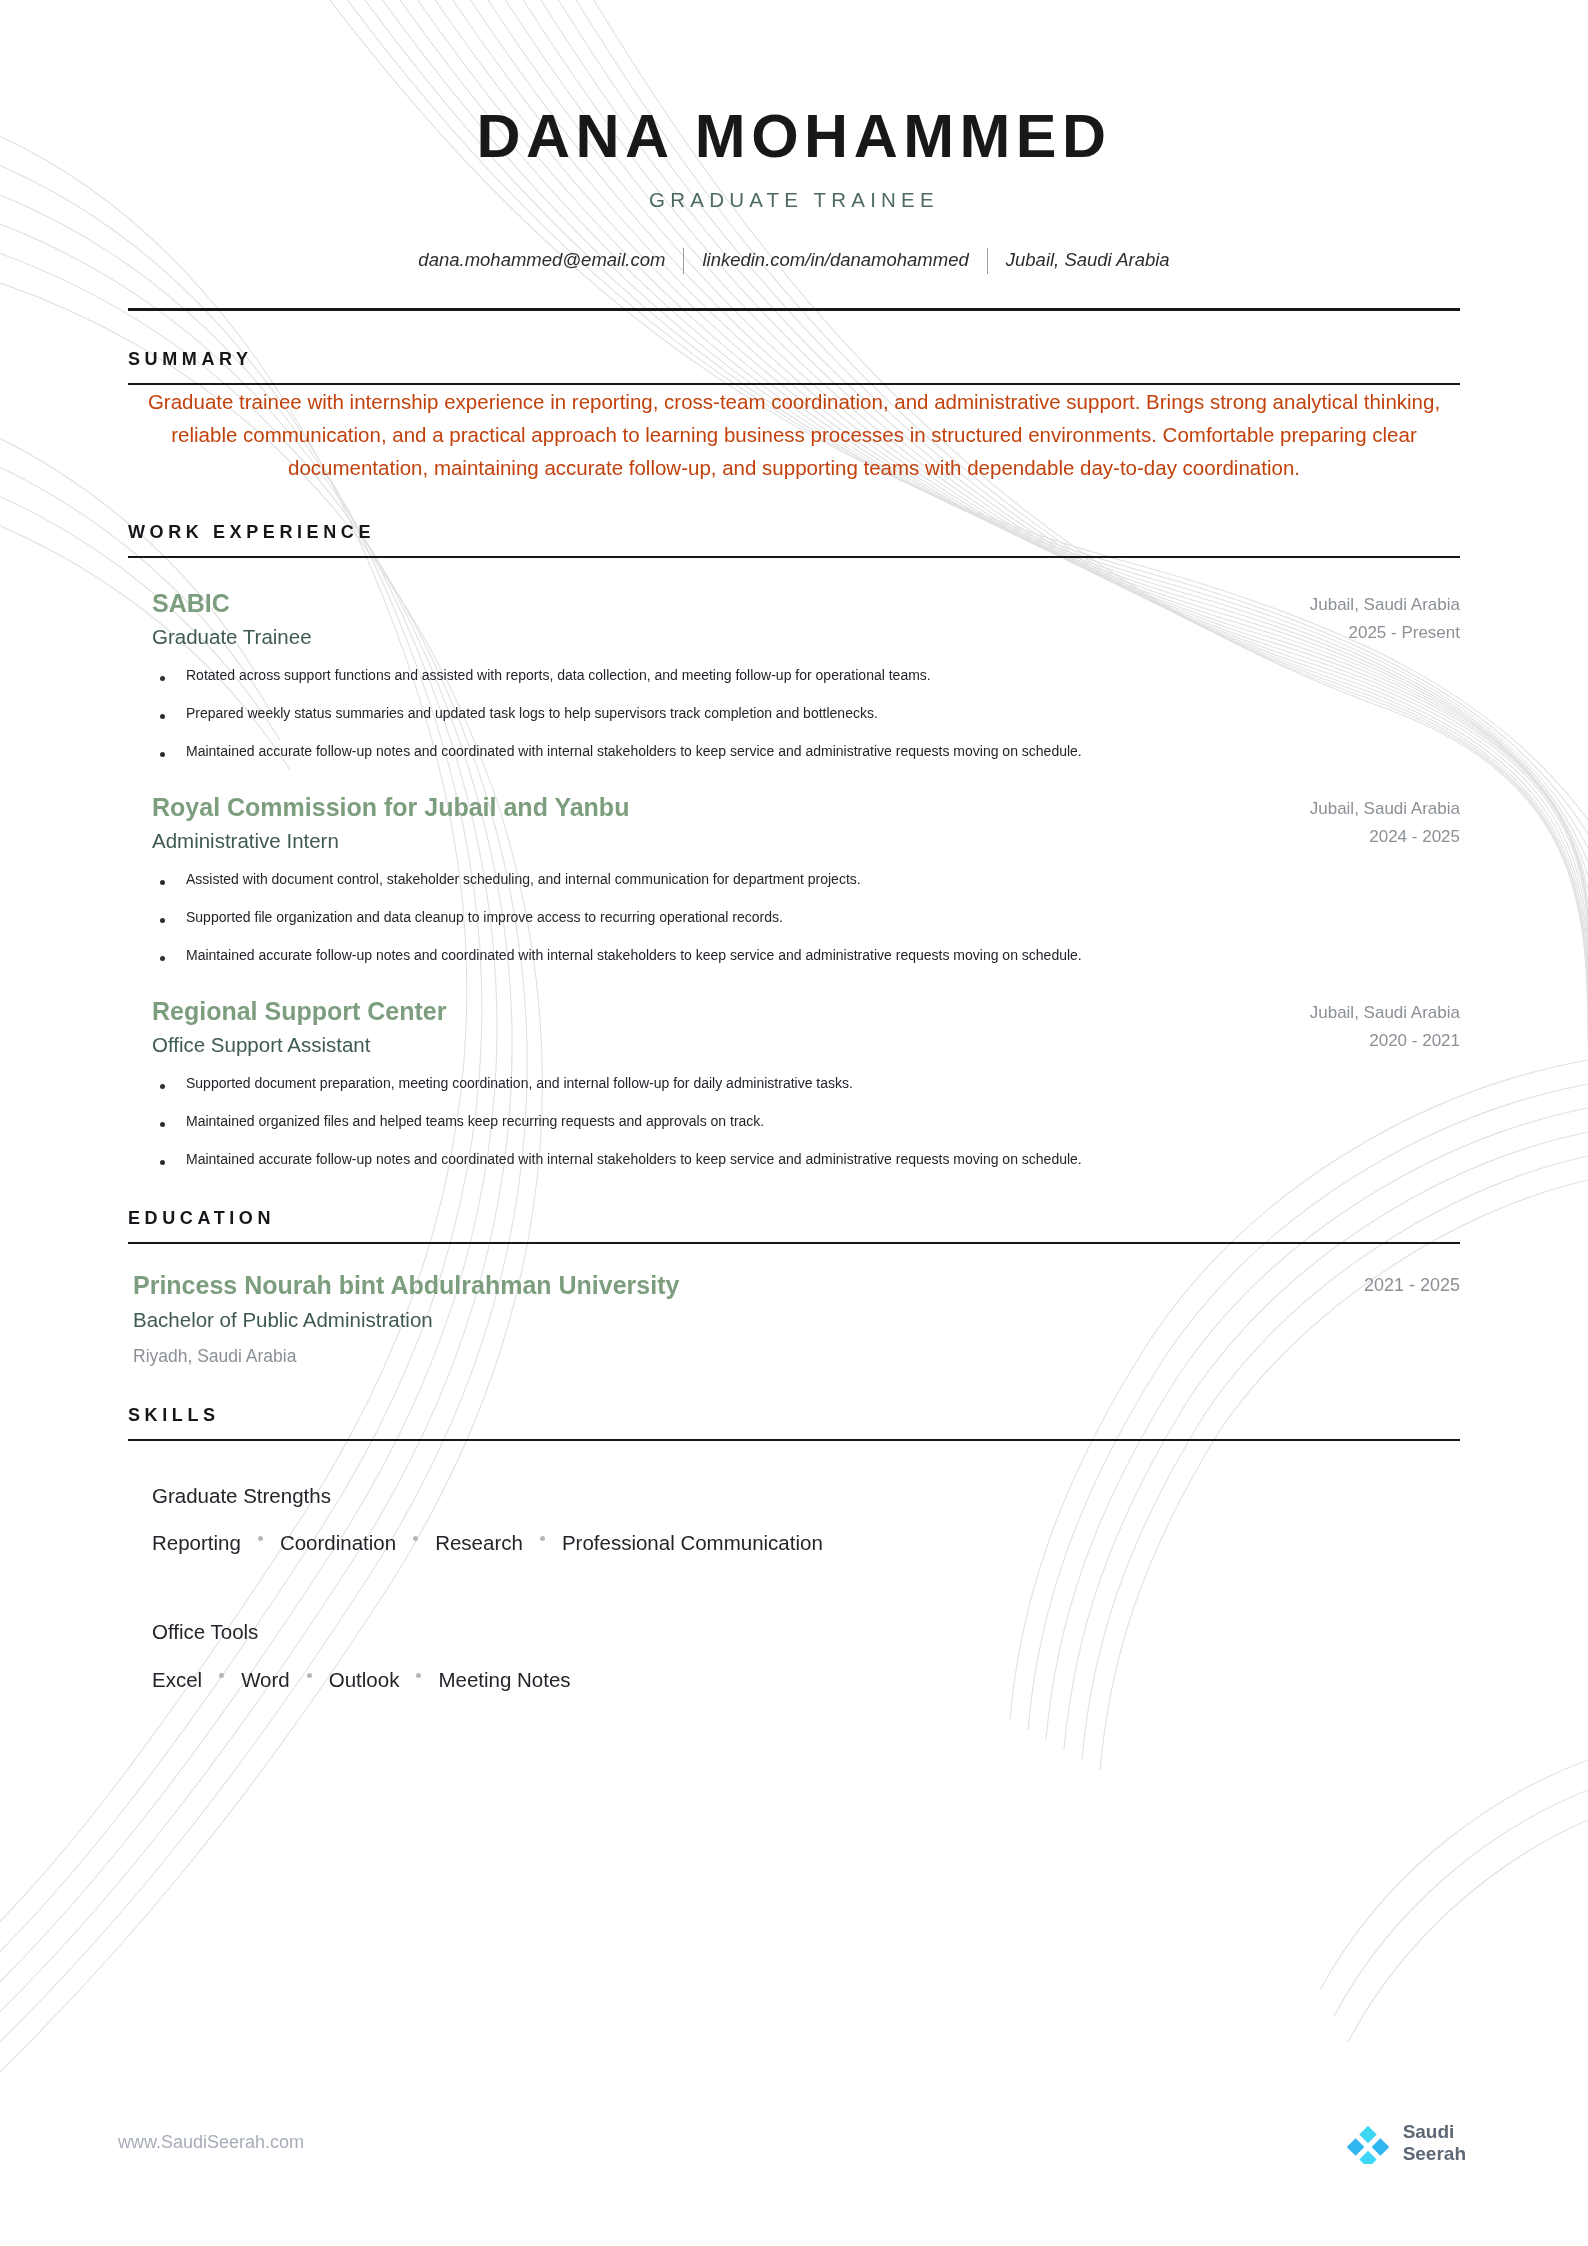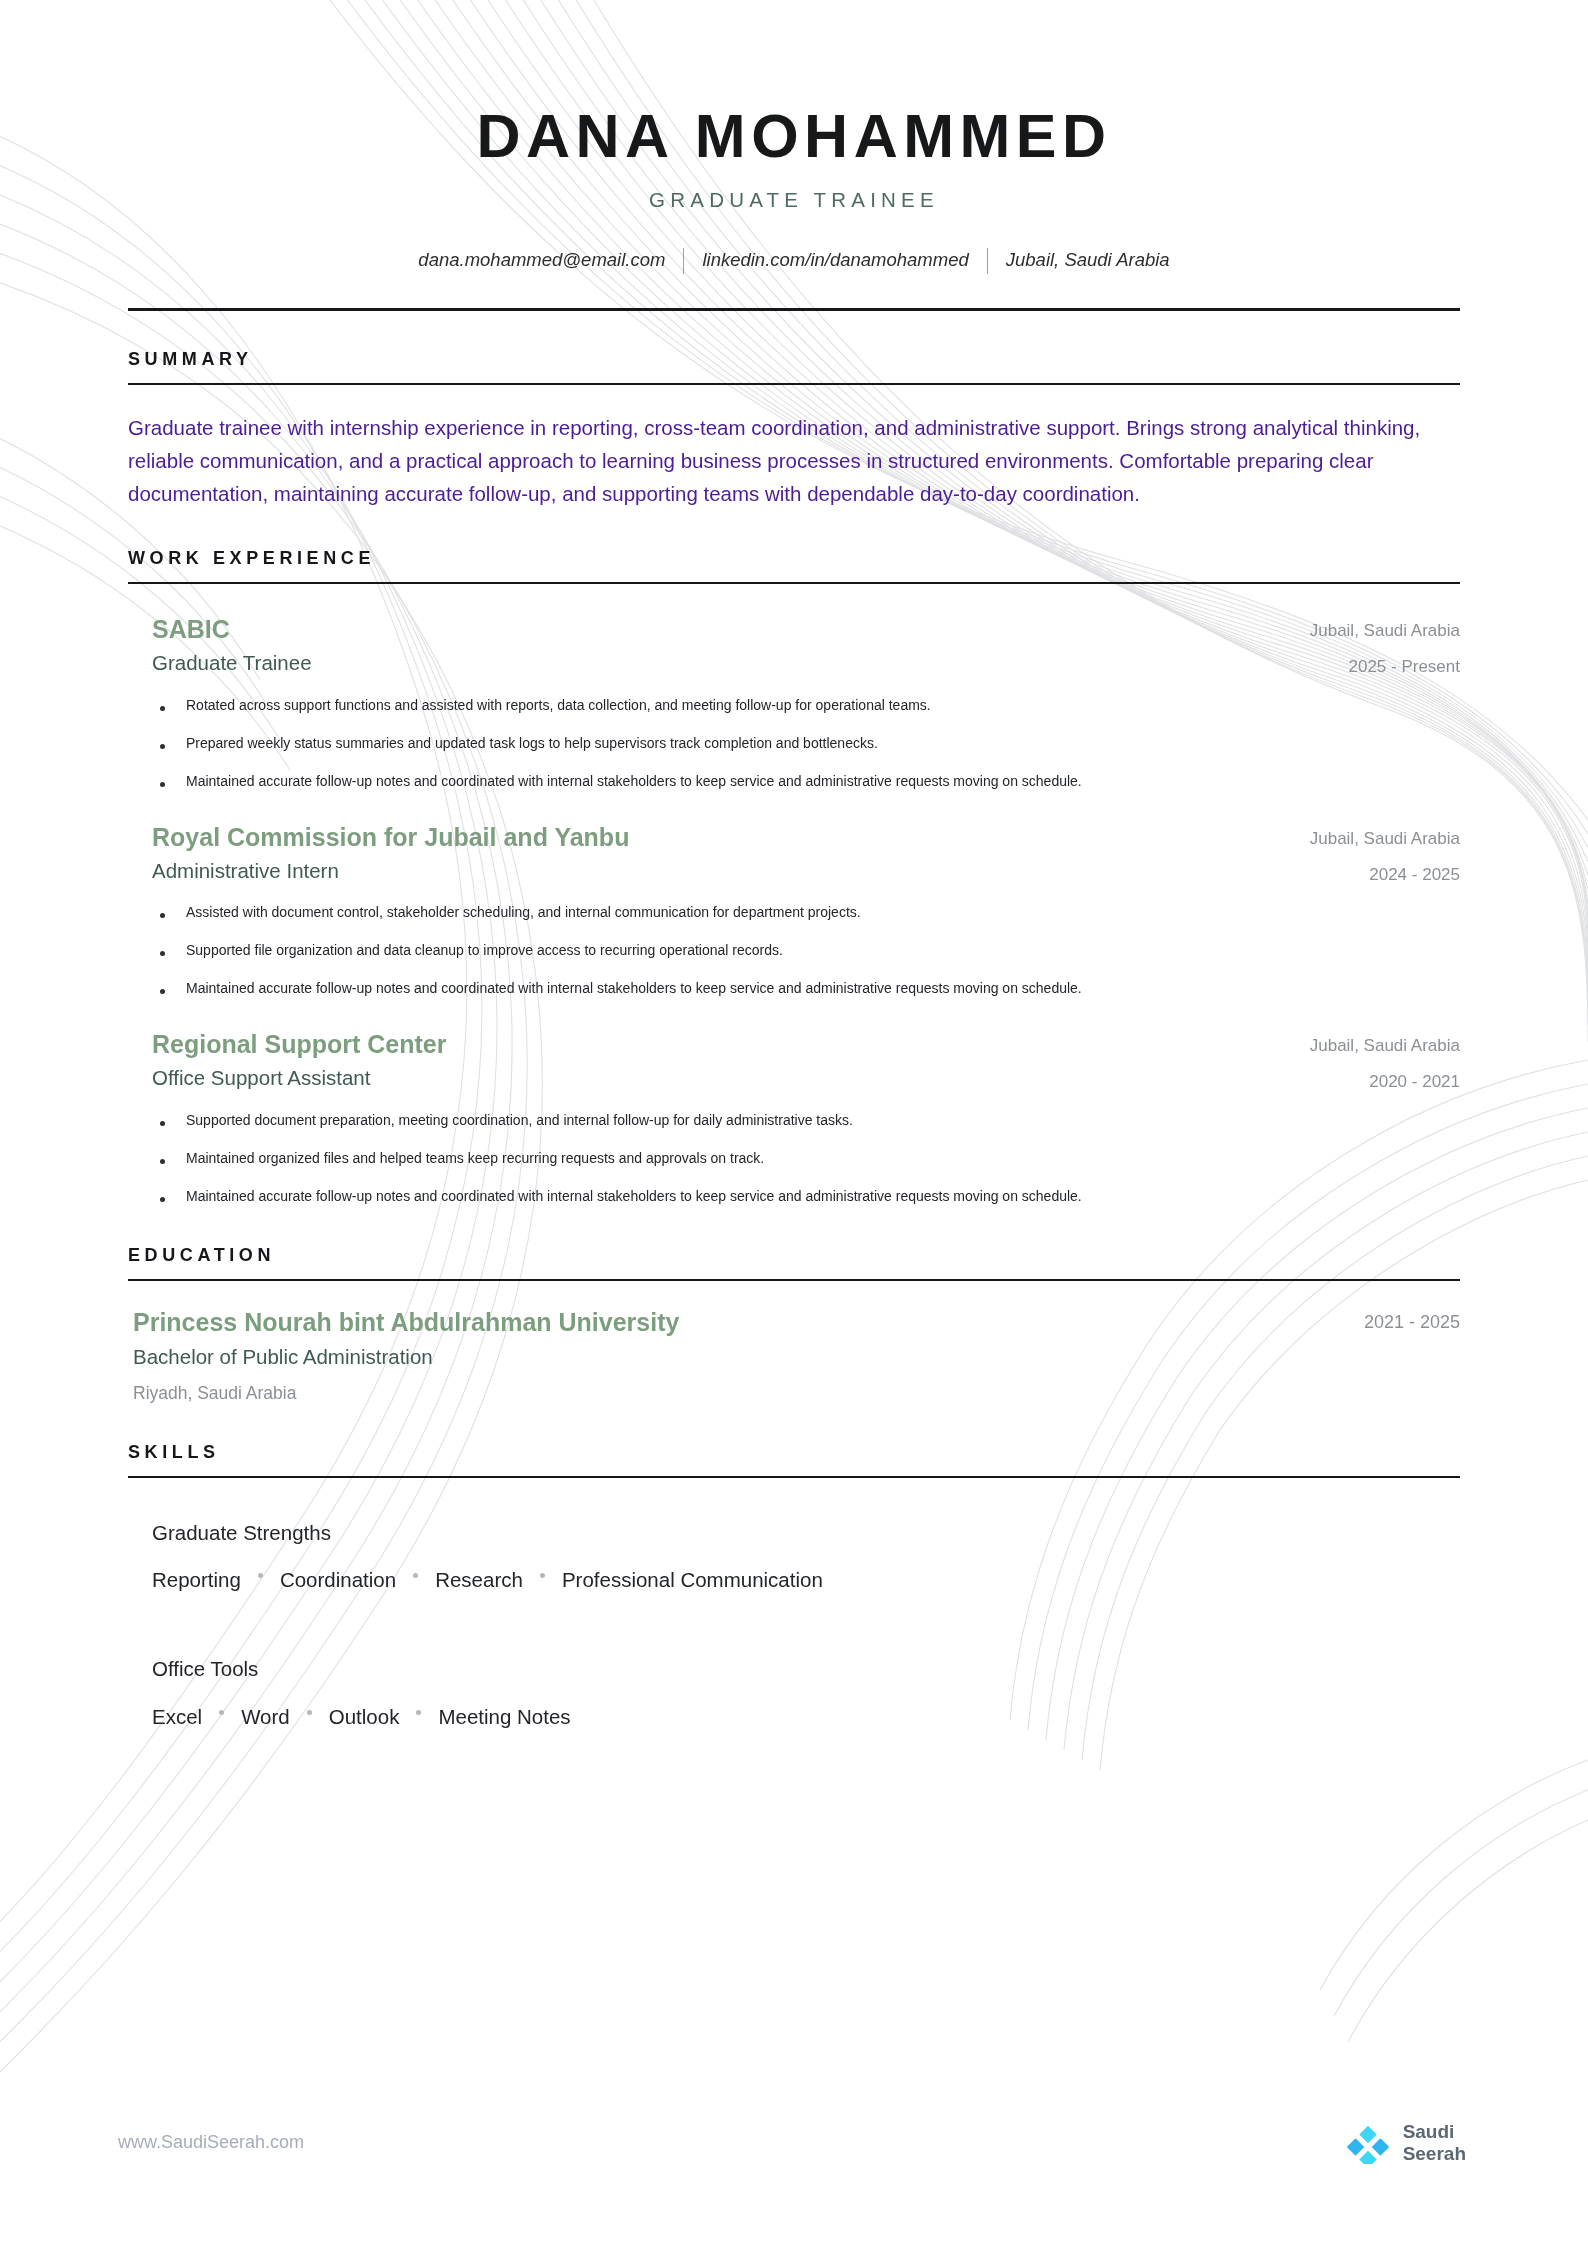--- a/index.html
+++ b/index.html
@@ -92,25 +92,24 @@
   }
   .sec-rule {
     margin-top: 13px;
     height: 2px;
     background: #15171a;
     width: 100%;
   }
 
   
   .summary-body {
-    margin-top: 26px;
     font-size: 20.5px;
     line-height: 1.62;
-    color: #4c1d95;
-    text-align: left;
+    color: #c2410c;
+    text-align: center;
   }
 
   
   .exp-list { margin-top: 16px; }
   .exp-item { margin-top: 30px; padding-left: 24px; }
   .exp-top {
     display: flex;
     justify-content: space-between;
     align-items: flex-start;
   }
@@ -133,21 +132,21 @@
     padding-left: 24px;
     padding-top: 5px;
   }
   .exp-location {
     font-size: 17px;
     color: #8b9096;
     line-height: 1.45;
     white-space: nowrap;
   }
   .exp-dates {
-    margin-top: 11px;
+    margin-top: 3px;
     font-size: 17px;
     color: #8b9096;
     line-height: 1.45;
     white-space: nowrap;
   }
   .bullets {
     list-style: none;
     margin: 14px 0 0 0;
     padding: 0;
   }

